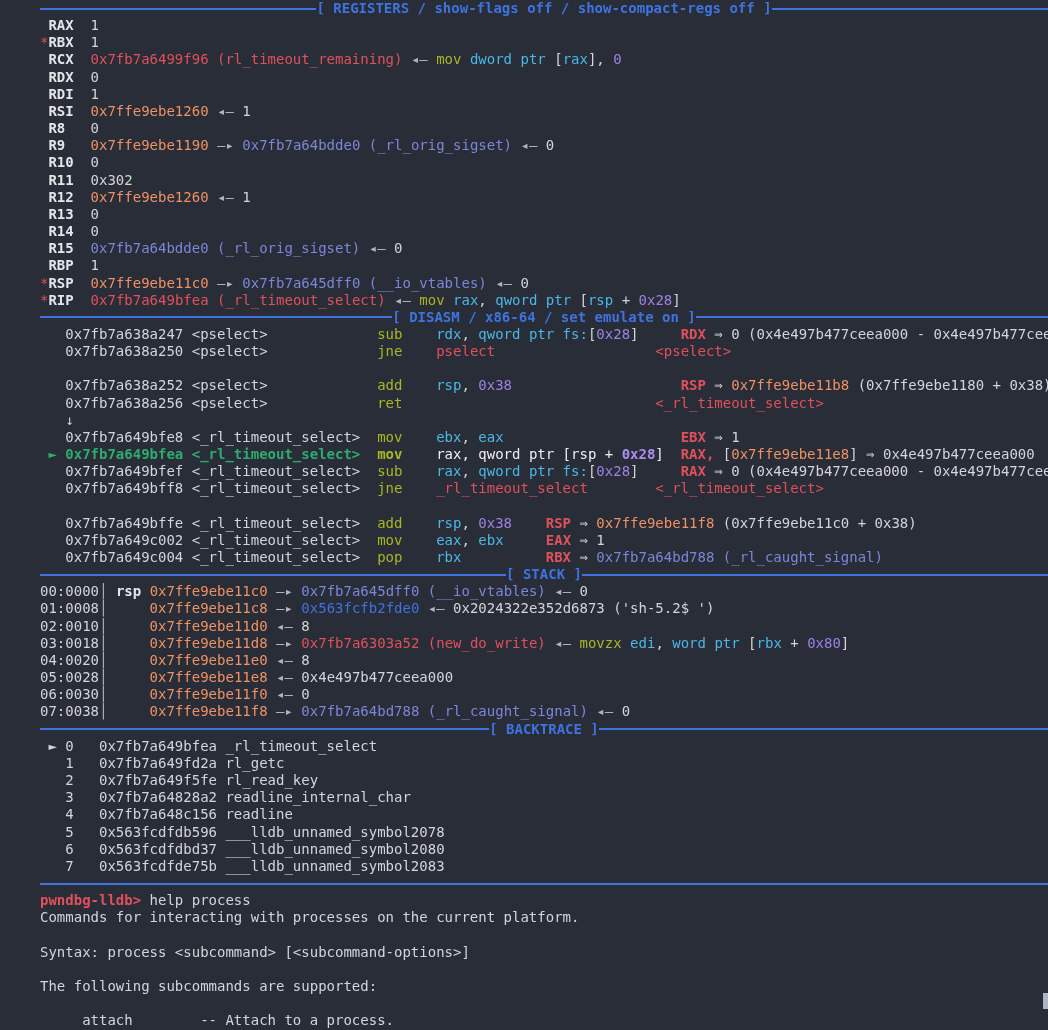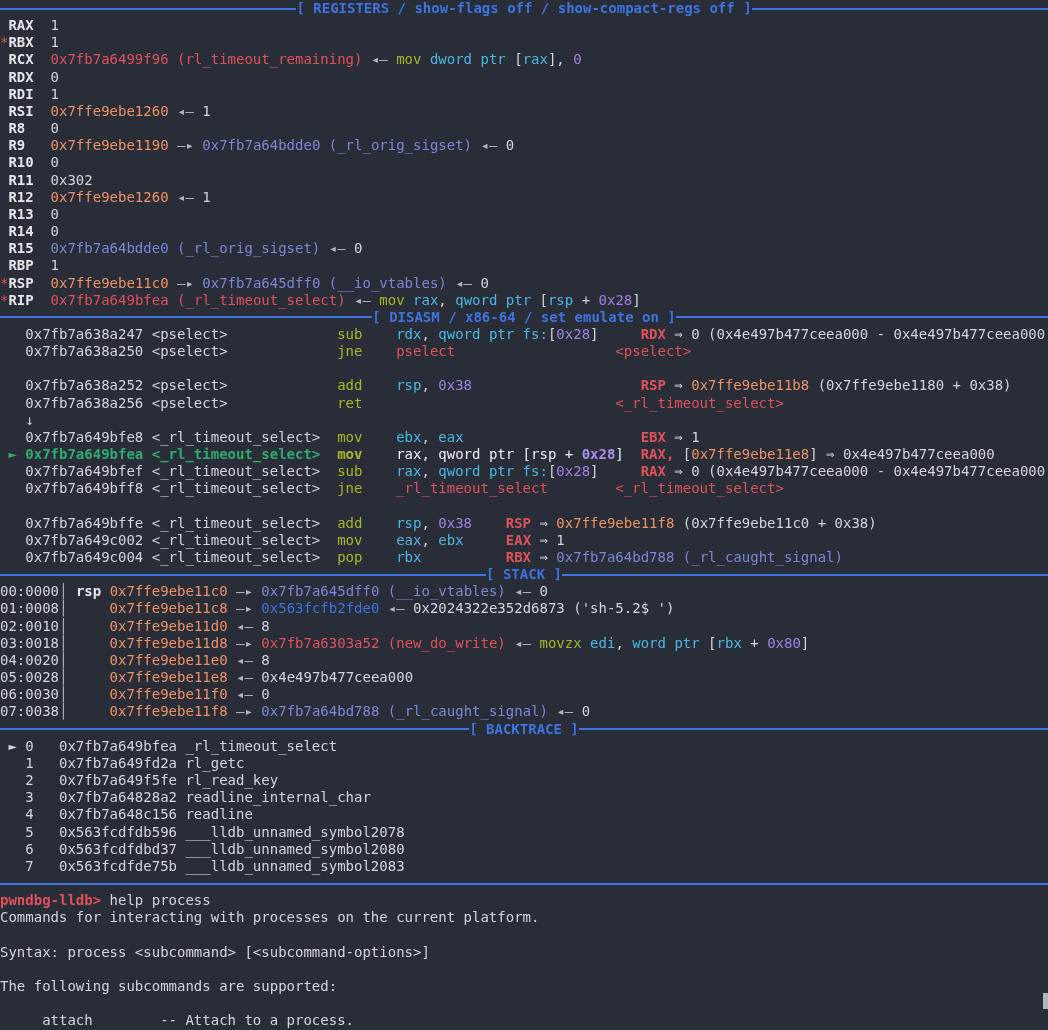--- a/index.html
+++ b/index.html
@@ -9,21 +9,21 @@
     --white:#eef0f4; --scroll:#aeb6c6;
   }
   html,body{margin:0;padding:0;}
   body{width:1048px;height:1030px;background:var(--bg);overflow:hidden;position:relative;}
   #terminal{
     width:1048px;height:1030px;
     font-family:"DejaVu Sans Mono","Liberation Mono",monospace;
     font-size:14px;line-height:17.166px;color:var(--fg);
     white-space:pre;overflow:hidden;
   }
-  .line{height:17.166px;white-space:pre;}
+  .line{height:17.166px;white-space:pre;padding-left:40px;}
   .hdr{display:flex;align-items:center;}
   .hr{flex:1;border-top:2px solid var(--blue);height:0;}
   .lbl{color:var(--blue);font-weight:bold;flex:0 0 auto;}
   .c-fg{color:var(--fg);}
   .c-dim{color:var(--dim);}
   .c-nameb{color:var(--name);font-weight:bold;}
   .c-red{color:var(--red);}
   .c-redb{color:var(--red);font-weight:bold;}
   .c-orange{color:var(--orange);}
   .c-purple{color:var(--purple);text-align:center;}

